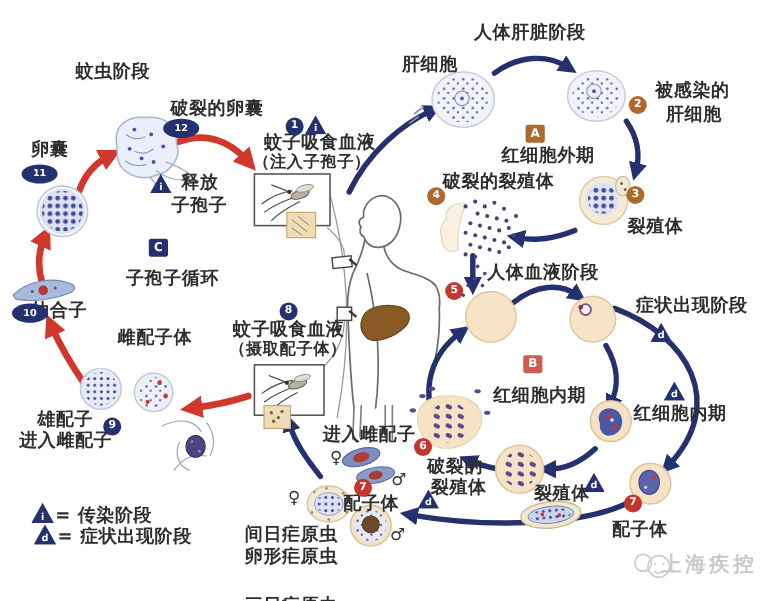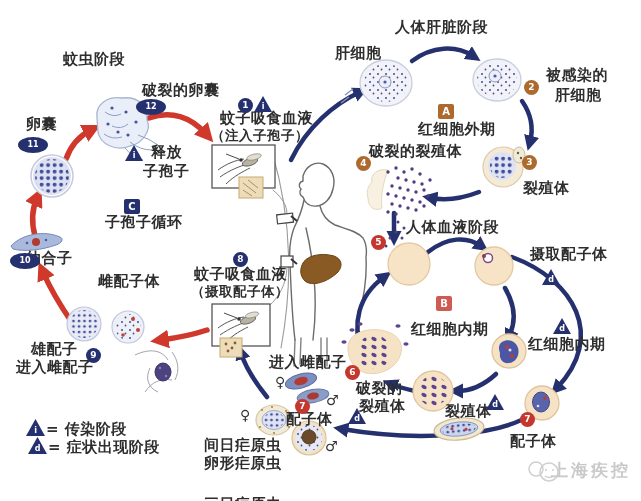--- a/index.html
+++ b/index.html
@@ -307,41 +307,41 @@
     <circle cx="553" cy="470" r="1" fill="#cfcfcf" stroke="none"></circle>
     <path d="M 545,476 q 4,3 8,0"></path>
   </g>
 </svg>
 
 <div class="lb" style="left:63px;top:51px">蚊虫阶段</div>
 <div class="lb" style="left:142px;top:82px">破裂的卵囊</div>
 <div class="lb" style="left:26px;top:116px">卵囊</div>
 <div class="lb" style="left:151px;top:144px">释放</div>
 <div class="lb" style="left:143px;top:163px">子孢子</div>
-<div class="lb" style="left:105px;top:214px">子孢子循环</div>
+<div class="lb" style="left:105px;top:224px">子孢子循环</div>
 <div class="lb" style="left:26px;top:250px">幼合子</div>
 <div class="lb" style="left:98px;top:273px">雌配子体</div>
 <div class="lb" style="left:31px;top:341px">雄配子</div>
 <div class="lb" style="left:16px;top:359px">进入雌配子</div>
 
 <div class="lb" style="left:220px;top:110px">蚊子吸食血液</div>
 <div class="lb sm" style="left:211px;top:128px">（注入子孢子）</div>
 <div class="lb" style="left:194px;top:266px">蚊子吸食血液</div>
 <div class="lb sm" style="left:191px;top:284px">（摄取配子体）</div>
 
 <div class="lb" style="left:395px;top:19px">人体肝脏阶段</div>
 <div class="lb" style="left:335px;top:45px">肝细胞</div>
 <div class="lb" style="left:546px;top:67px">被感染的</div>
 <div class="lb" style="left:555px;top:87px">肝细胞</div>
 <div class="lb" style="left:418px;top:121px">红细胞外期</div>
 <div class="lb" style="left:369px;top:143px">破裂的裂殖体</div>
 <div class="lb" style="left:523px;top:180px">裂殖体</div>
 
 <div class="lb" style="left:406px;top:219px">人体血液阶段</div>
-<div class="lb" style="left:530px;top:246px">摄取配子体</div>
+<div class="lb" style="left:530px;top:246px">症状出现阶段</div>
 <div class="lb" style="left:411px;top:321px">红细胞内期</div>
 <div class="lb" style="left:528px;top:336px">红细胞内期</div>
 <div class="lb" style="left:356px;top:380px">破裂的</div>
 <div class="lb" style="left:359px;top:398px">裂殖体</div>
 <div class="lb" style="left:445px;top:403px">裂殖体</div>
 <div class="lb" style="left:510px;top:433px">配子体</div>
 
 <div class="lb" style="left:269px;top:354px">进入雌配子</div>
 <div class="lb" style="left:286px;top:411px">配子体</div>
 

